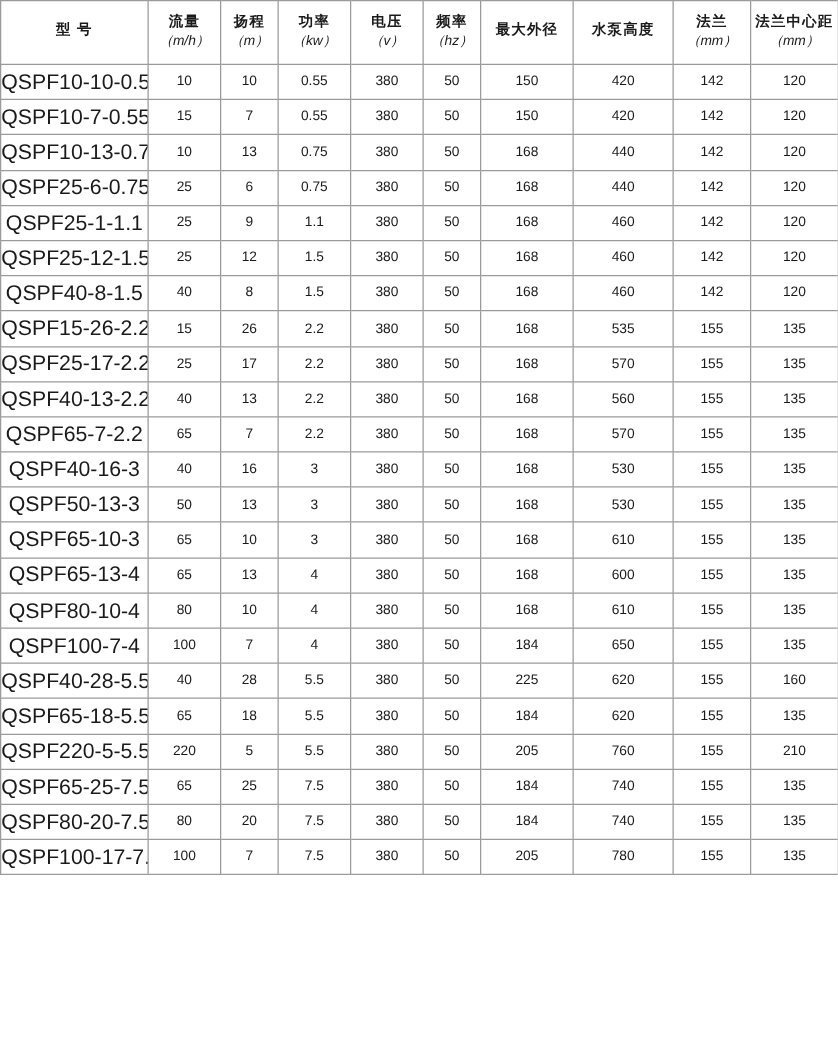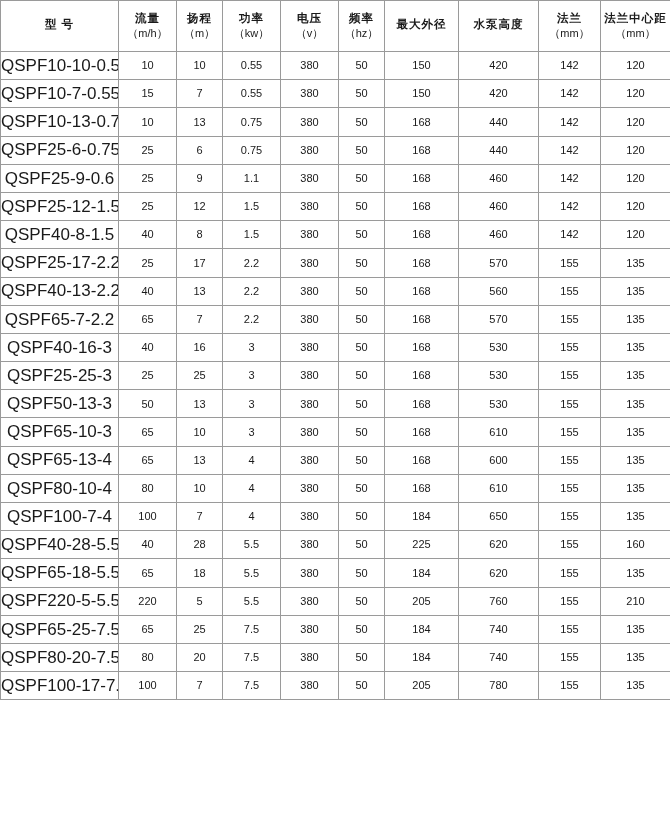--- a/index.html
+++ b/index.html
@@ -39,20 +39,21 @@
   }
   #spec-table thead th .hl1 {
     display: block;
     letter-spacing: 1px;
   }
   #spec-table thead th .hl2 {
     display: block;
     font-weight: normal;
     font-size: 11px;
     margin-top: 2px;
+    font-style: italic;
   }
   #spec-table tbody td:first-child {
     font-size: 17px;
   }
   
   col.c0 { width: 118px; }
   col.c1 { width: 58px; }
   col.c2 { width: 46px; }
   col.c3 { width: 58px; }
   col.c4 { width: 58px; }
@@ -165,21 +166,21 @@
         <td>6</td>
         <td>0.75</td>
         <td>380</td>
         <td>50</td>
         <td>168</td>
         <td>440</td>
         <td>142</td>
         <td>120</td>
       </tr>
       <tr>
-        <td>QSPF25-9-0.6</td>
+        <td>QSPF25-1-1.1</td>
         <td>25</td>
         <td>9</td>
         <td>1.1</td>
         <td>380</td>
         <td>50</td>
         <td>168</td>
         <td>460</td>
         <td>142</td>
         <td>120</td>
       </tr>
@@ -201,20 +202,32 @@
         <td>8</td>
         <td>1.5</td>
         <td>380</td>
         <td>50</td>
         <td>168</td>
         <td>460</td>
         <td>142</td>
         <td>120</td>
       </tr>
       <tr>
+        <td>QSPF15-26-2.2</td>
+        <td>15</td>
+        <td>26</td>
+        <td>2.2</td>
+        <td>380</td>
+        <td>50</td>
+        <td>168</td>
+        <td>535</td>
+        <td>155</td>
+        <td>135</td>
+      </tr>
+      <tr>
         <td>QSPF25-17-2.2</td>
         <td>25</td>
         <td>17</td>
         <td>2.2</td>
         <td>380</td>
         <td>50</td>
         <td>168</td>
         <td>570</td>
         <td>155</td>
         <td>135</td>
@@ -249,32 +262,20 @@
         <td>16</td>
         <td>3</td>
         <td>380</td>
         <td>50</td>
         <td>168</td>
         <td>530</td>
         <td>155</td>
         <td>135</td>
       </tr>
       <tr>
-        <td>QSPF25-25-3</td>
-        <td>25</td>
-        <td>25</td>
-        <td>3</td>
-        <td>380</td>
-        <td>50</td>
-        <td>168</td>
-        <td>530</td>
-        <td>155</td>
-        <td>135</td>
-      </tr>
-      <tr>
         <td>QSPF50-13-3</td>
         <td>50</td>
         <td>13</td>
         <td>3</td>
         <td>380</td>
         <td>50</td>
         <td>168</td>
         <td>530</td>
         <td>155</td>
         <td>135</td>

